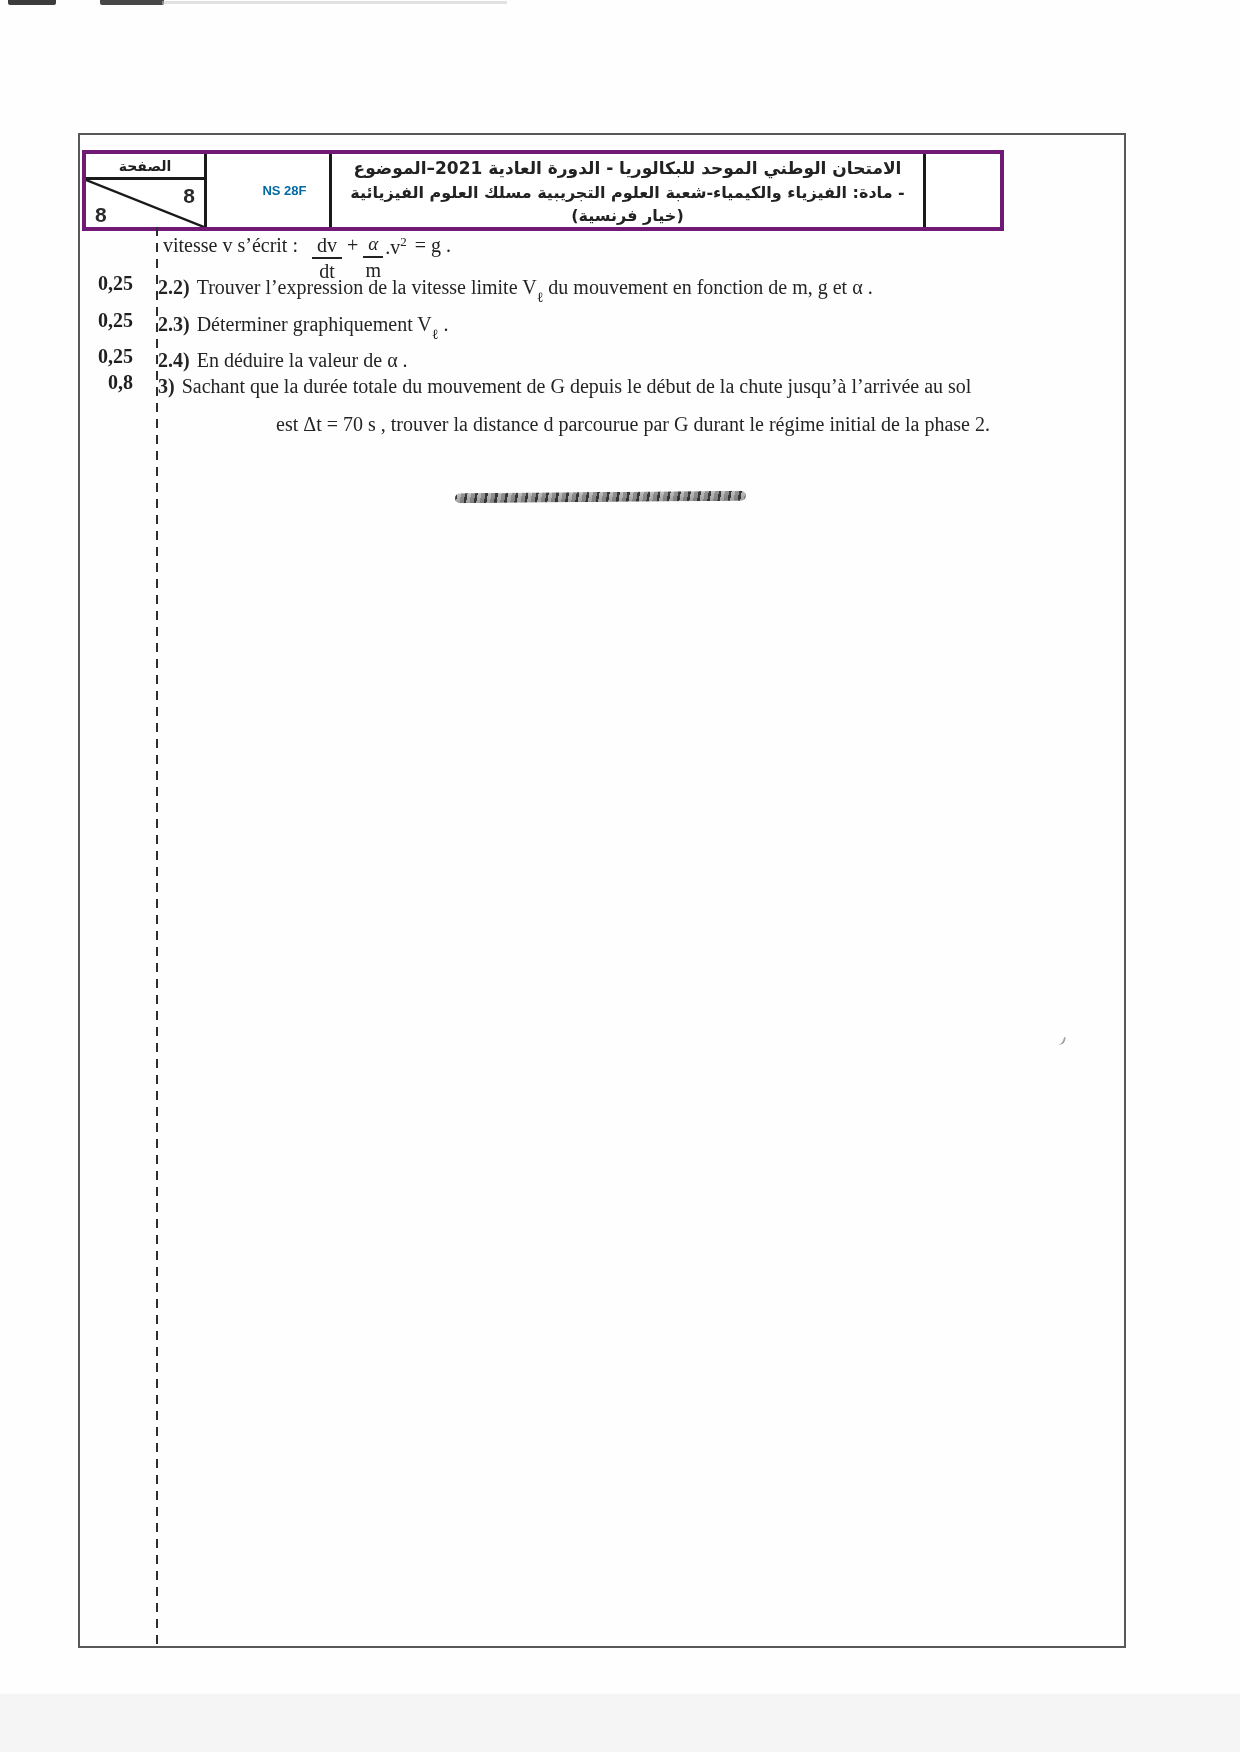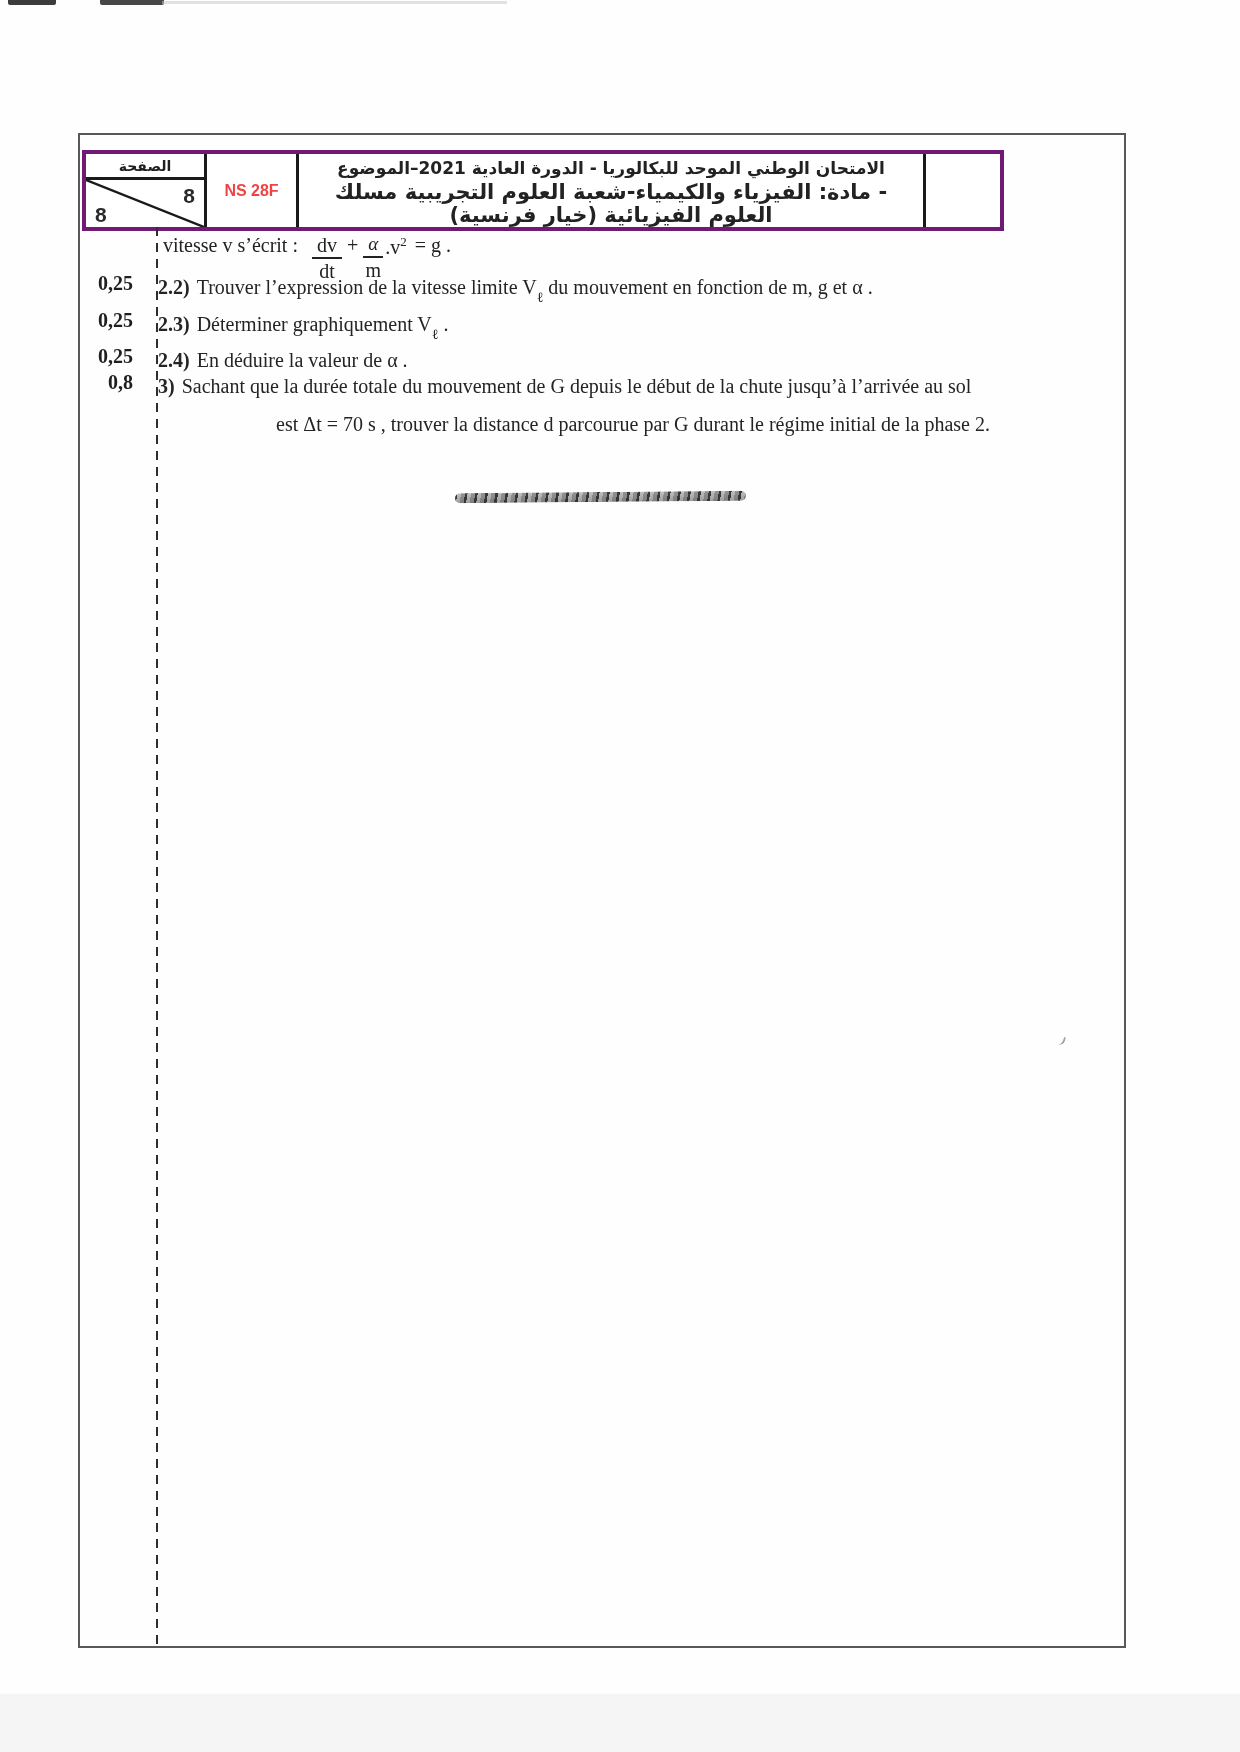--- a/index.html
+++ b/index.html
@@ -33,29 +33,29 @@
   }
   .diag-area{position:absolute;left:0;top:26px;right:0;bottom:0;}
   .diag-area svg{position:absolute;left:0;top:0;width:100%;height:100%;}
   .page-num{position:absolute;font-family:"Liberation Sans",sans-serif;font-weight:bold;
             font-size:21px;color:#2a2a2a;}
   .pn-top{right:9px;top:4px;}
   .pn-bottom{left:9px;bottom:0px;}
   .cell-ref{
     width:89px;flex:none;border-right:3px solid #1a1a1a;display:flex;
     align-items:center;justify-content:center;
-    font-family:"Liberation Sans",sans-serif;font-weight:bold;font-size:16px;color:#ef4444;
+    font-family:"Liberation Sans",sans-serif;font-weight:bold;font-size:13px;color:#0369a1;margin-left:33px;
   }
   .cell-title{
     flex:1;direction:rtl;text-align:center;display:flex;flex-direction:column;
     justify-content:flex-end;font-family:"DejaVu Sans",sans-serif;font-weight:bold;
     color:#222;padding:0 8px;box-sizing:border-box;
   }
   .title-l1{font-size:17px;line-height:25px;}
-  .title-l2{font-size:21px;line-height:23px;}
+  .title-l2{font-size:16px;line-height:23px;}
   .cell-empty{width:74px;flex:none;border-left:3px solid #1a1a1a;}
   
   .dashed-rule{
     position:absolute;left:156px;top:227px;width:2px;height:1420px;
     background:repeating-linear-gradient(180deg,#2e2e2e 0 9px,transparent 9px 16px);
   }
   
   .intro-line{
     position:absolute;left:163px;top:234px;display:flex;align-items:flex-start;
     font-size:20px;color:#222;

